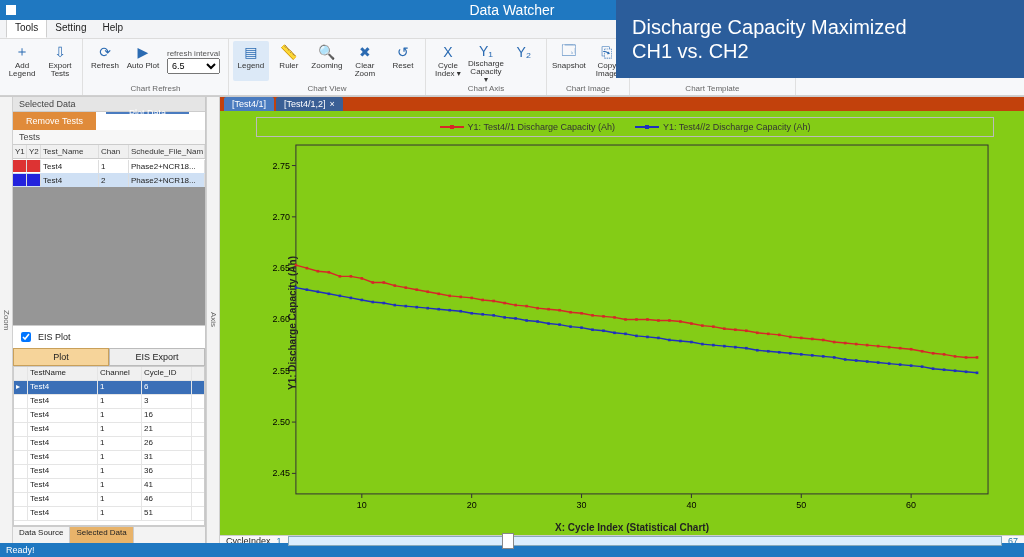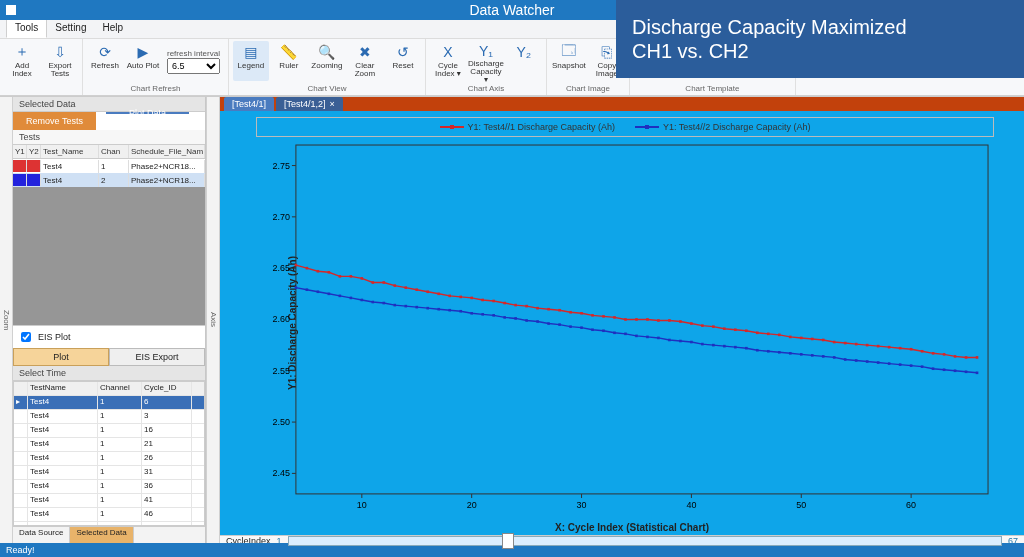--- a/index.html
+++ b/index.html
@@ -61,21 +61,21 @@
 
 .left-bottom{height:16px;display:flex;background:#f3f3f3;border-top:1px solid #ccc;}
 .left-bottom div{padding:1px 6px;font-size:8px;border-right:1px solid #ccc;cursor:pointer;}
 .left-bottom div.active{background:#e8b36a;}
 
 .chartwrap{flex:1;display:flex;flex-direction:column;min-width:0;}
 .plottabs{height:18px;background:#c2410c;display:flex;align-items:flex-end;padding-left:4px;gap:2px;}
 .plottabs .ptab{background:#4a7bbf;color:#fff;font-size:9px;padding:2px 8px;cursor:pointer;display:flex;align-items:center;gap:4px;border-radius:2px 2px 0 0;}
 .plottabs .ptab.active{background:#3a5f95;}
 .plottabs .ptab .x{font-size:9px;}
-.chartarea{flex:1;background:#0ea5e9;position:relative;padding:6px 10px 2px 30px;box-sizing:border-box;display:flex;flex-direction:column;}
+.chartarea{flex:1;background:#84cc16;position:relative;padding:6px 10px 2px 30px;box-sizing:border-box;display:flex;flex-direction:column;}
 .legend{display:flex;gap:20px;justify-content:center;align-items:center;height:18px;border:1px solid #bbb;margin:0 20px 2px 6px;font-size:9px;}
 .legend .litem{display:flex;align-items:center;gap:4px;}
 .legend .lsw{width:24px;height:0;border-top:2px solid currentColor;position:relative;}
 .legend .lsw::before{content:"";position:absolute;left:50%;top:-3px;width:4px;height:4px;background:currentColor;transform:translateX(-50%);}
 .plot{flex:1;position:relative;margin:0 16px 16px 10px;}
 .plot svg{width:100%;height:100%;}
 .ylabel{position:absolute;left:6px;top:50%;transform:translateY(-50%) rotate(-90deg);transform-origin:center;font-size:10px;font-weight:600;white-space:nowrap;}
 .xlabel{text-align:center;font-size:10px;font-weight:600;margin-top:-14px;}
 
 .cycleslider{height:18px;border-top:1px solid #ccc;display:flex;align-items:center;padding:0 6px;gap:6px;background:#f8f8f8;font-size:9px;}
@@ -102,21 +102,21 @@
       <div class="mitem active">Tools</div>
       <div class="mitem">Setting</div>
       <div class="mitem">Help</div>
     </div>
 
 <div class="ribbon" id="ribbon">
       <div class="rgroup">
         <div class="rrow">
           <div class="rbtn">
             <div class="glyph">＋</div>
-            <div class="lbl">Add Index</div>
+            <div class="lbl">Add Legend</div>
           </div>
           <div class="rbtn">
             <div class="glyph">⇩</div>
             <div class="lbl">Export Tests</div>
           </div>
         </div>
         <div class="grpname"></div>
       </div>
       <div class="rgroup">
         <div class="rrow">
@@ -260,21 +260,20 @@
         <input type="checkbox" checked="" style="">
         <span>EIS Plot</span>
       </label>
       <div class="btnrow2">
         <div class="pbtn2">Plot</div>
         <div class="pbtn2 gray">EIS Export</div>
       </div>
     </div>
 
     <div class="seltime">
-      <div class="panel-cap">Select Time</div>
       <div class="grid" id="seltime-grid">
             <div class="srow hd">
               <div style="width: 14px;"></div>
               <div style="width: 70px;">TestName</div>
               <div style="width: 44px;">Channel</div>
               <div style="width: 50px;">Cycle_ID</div>
             </div>
             <div class="srow sel">
               <div style="width: 14px;">▸</div>
               <div style="width: 70px;">Test4</div>

